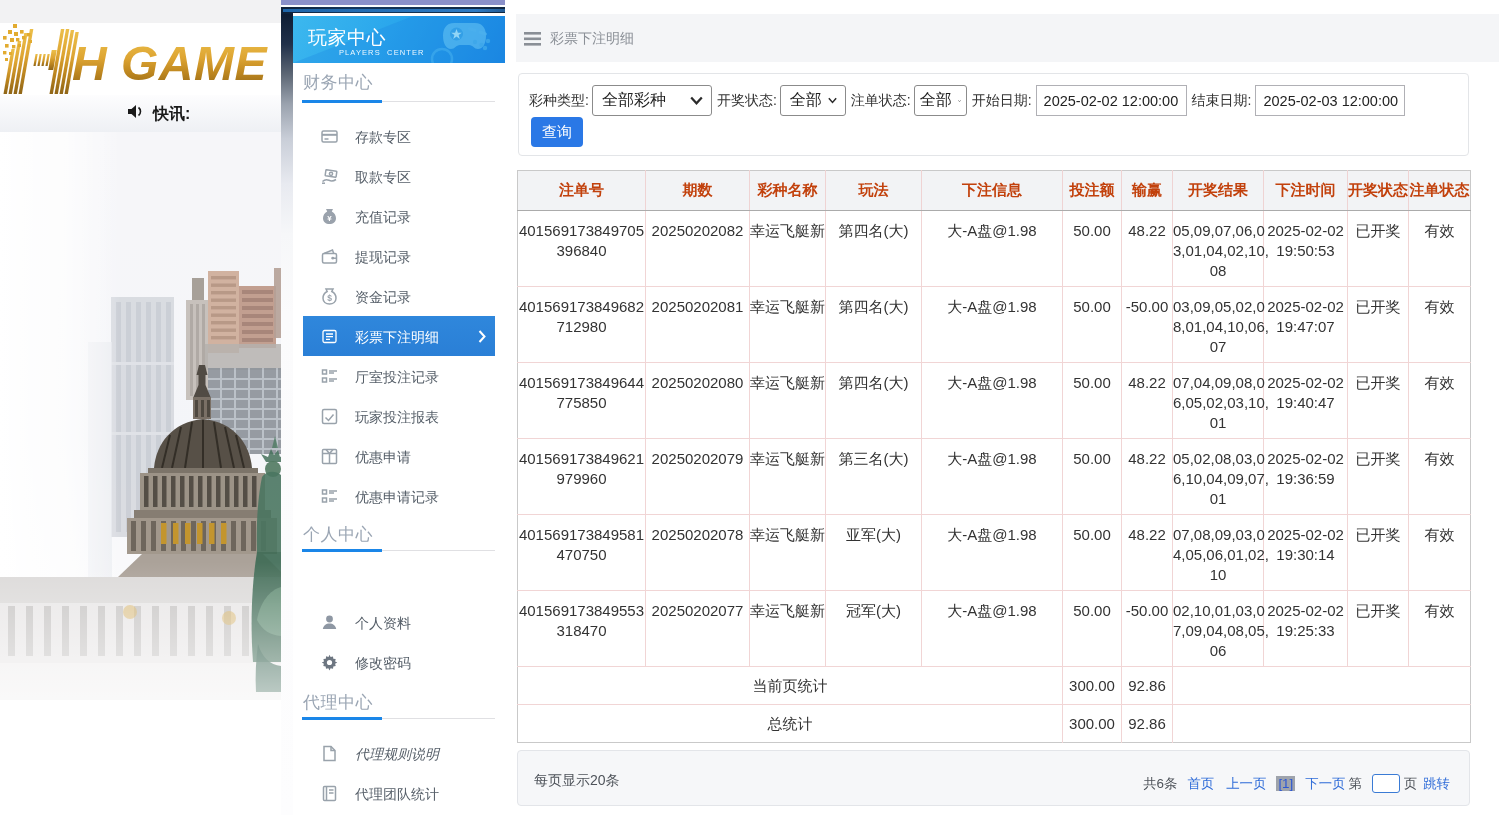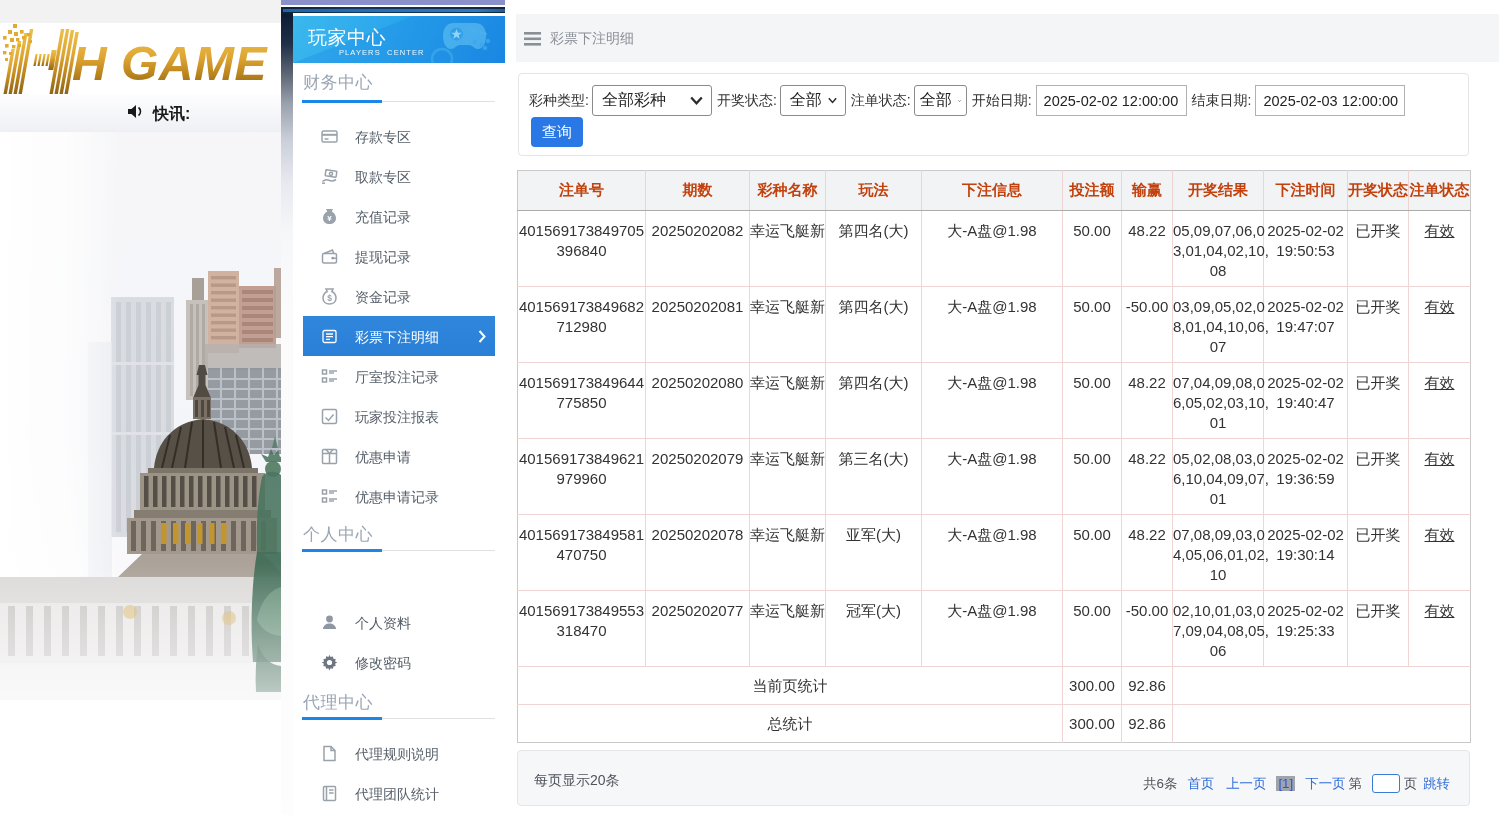--- a/index.html
+++ b/index.html
@@ -53,21 +53,21 @@
 .lbl { font-size:14px; }
 .fsel svg { margin-left:6px; }
 .finp { display:inline-flex; align-items:center; border:1px solid #b0b0b5; height:31px; background:#fff; padding:0 7px; font-size:14.5px; color:#222; margin:0 5px 0 4px; }
 #qbtn { position:absolute; left:12px; top:43px; width:52px; height:30px; background:#2a78e6; border-radius:4px; color:#fff; font-size:15px; text-align:center; line-height:30px; }
 
 
 #tbl { position:absolute; left:12px; top:170px; border-collapse:collapse; table-layout:fixed; width:953px; font-size:15px; color:#333; }
 #tbl th { height:40px; background:#f2f3f5; font-weight:bold; color:#c2410c; border-right:1px solid #efd3d3; border-bottom:1px solid #ababab; font-size:15px; }
 #tbl th:last-child { border-right:none; }
 #tbl td { border-right:1px solid #f1d5d5; border-bottom:1px solid #f1d5d5; text-align:center; vertical-align:top; padding-top:10px; line-height:20px; height:76px; }
-#tbl td:last-child { border-right:none;text-decoration:underline; }
+#tbl td:last-child { border-right:none; }
 #tbl tr.sum td { height:38px; padding-top:0; vertical-align:middle; }
 #tbl { border:1px solid #c9c9c9; }
 #tbl tr:last-child td { border-bottom:none; }
 
 
 #pager { position:absolute; left:12px; top:750px; width:953px; height:56px; background:#f6f7f9; border:1px solid #e3e5e9; border-radius:4px; }
 #pager .lft { position:absolute; left:16px; top:21px; color:#4e535a; font-size:14px; }
 #pager .rgt { position:absolute; right:19px; top:23px; display:flex; align-items:center; font-size:13.4px; color:#4e535a; }
 #pager .rgt a { color:#2f6cd8; text-decoration:none; }
 #pager .cur { color:#2b57d4; background:#9ea3ac; padding:0 2px; }
@@ -475,21 +475,21 @@
           <circle cx="8.5" cy="8.5" r="2.6" fill="#fff"></circle>
         </svg></span>
       <span class="tx">修改密码</span>
     </div>
 
   <div class="sec-title" style="top:678px;">代理中心</div>
   <div class="sec-line" style="top:705px;">
       <i></i>
     </div>
 
-  <div class="mi" style="top:720px;">
+  <div class="mi" style="top:720px;font-style:italic;">
       <span class="ic"><svg width="17" height="17" viewBox="0 0 17 17" fill="none" stroke="#99a2ab" stroke-width="1.5">
           <path d="M3 1.5h7l4 4v10H3z"></path>
           <path d="M10 1.5v4h4"></path>
         </svg></span>
       <span class="tx">代理规则说明</span>
     </div>
   <div class="mi" style="top:760px;">
       <span class="ic"><svg width="17" height="17" viewBox="0 0 17 17" fill="none" stroke="#99a2ab" stroke-width="1.5">
           <rect x="2.5" y="1.5" width="12" height="14" rx="1"></rect>
           <path d="M5.5 1.5v14M8 5h4.5M8 8h4.5"></path>

